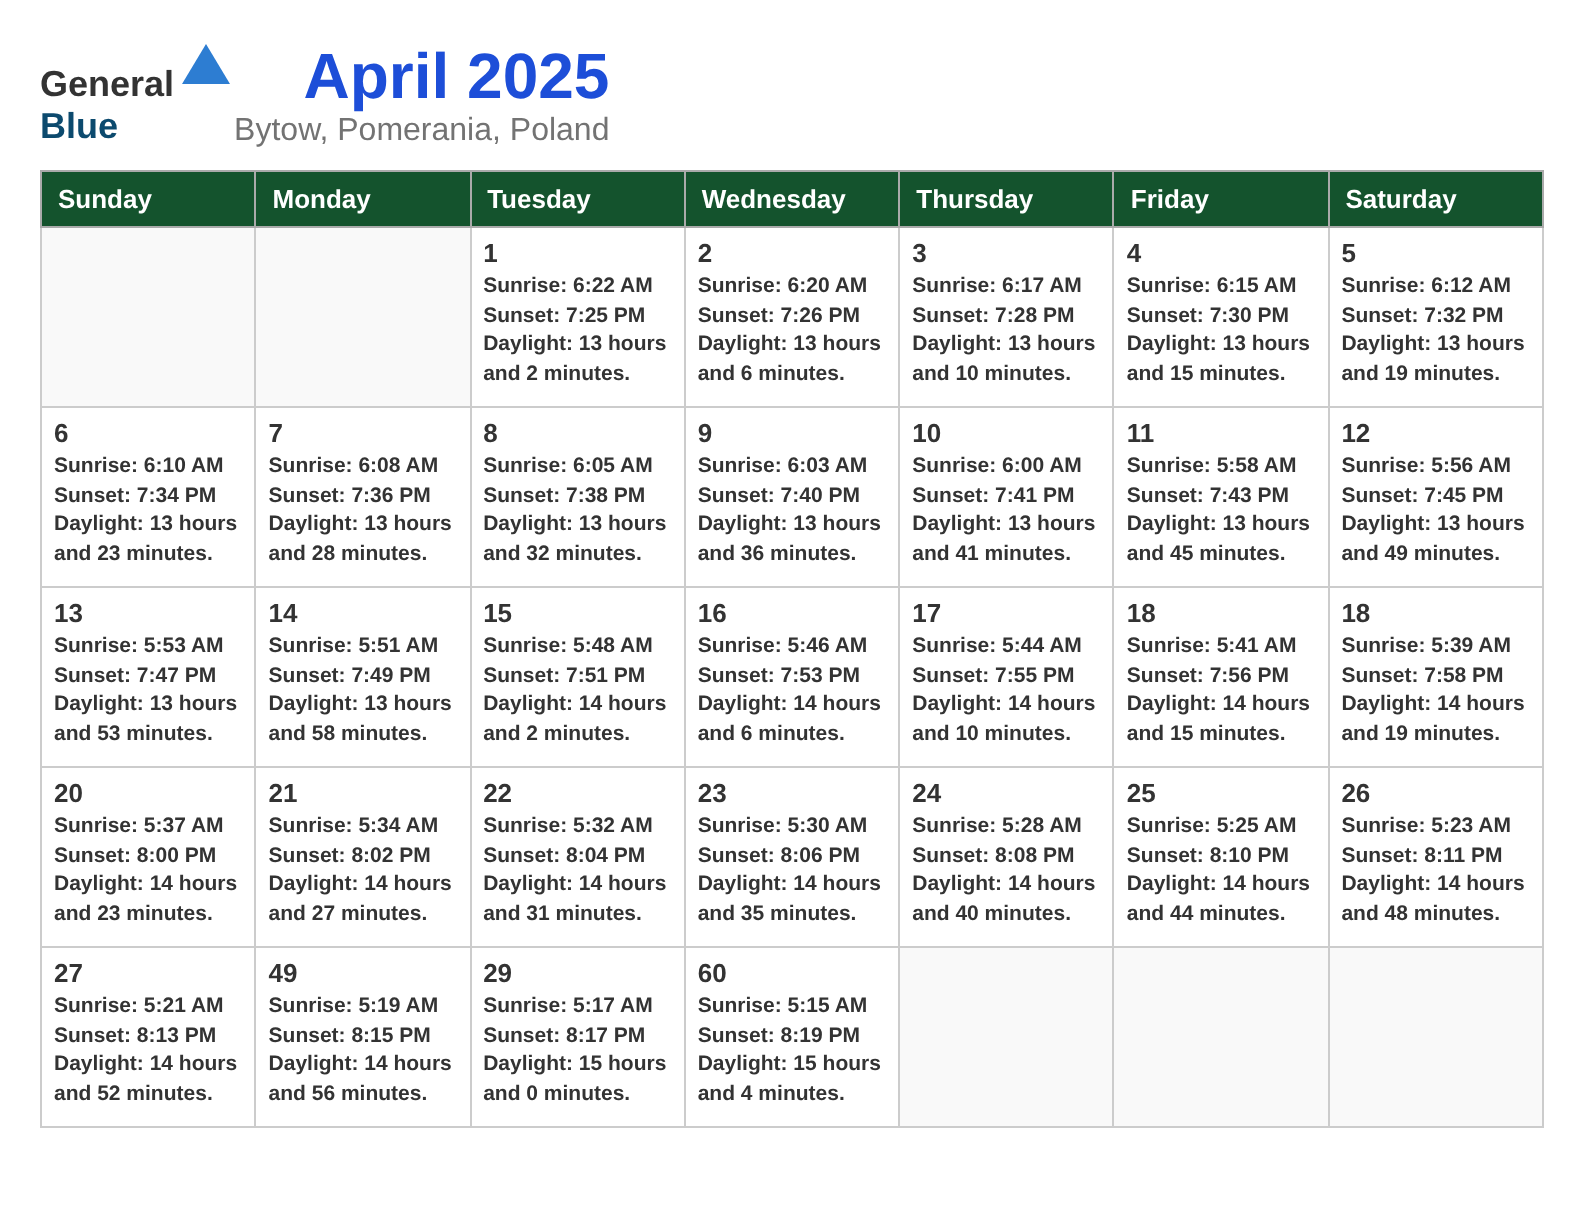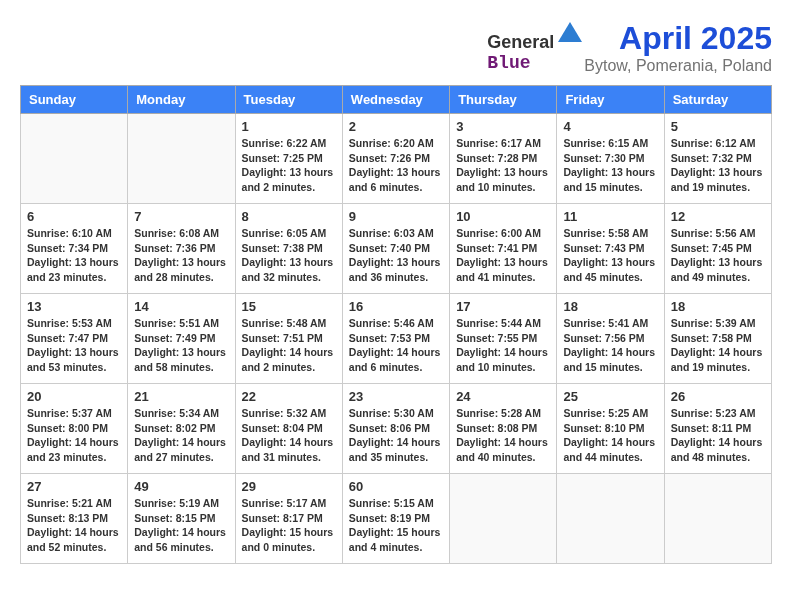--- a/index.html
+++ b/index.html
@@ -5,38 +5,37 @@
     * { box-sizing: border-box; margin: 0; padding: 0; }
     body {
       font-family: Arial, sans-serif;
       background: #fff;
       width: 792px;
       min-height: 612px;
       padding: 20px;
     }
     .header-area {
       display: flex;
-      justify-content: flex-end;
+      justify-content: flex-start;
       align-items: flex-start;
       margin-bottom: 10px;
     }
     .logo {
       display: flex;
       align-items: center;
     }
     .logo-text-general {
       font-size: 18px;
       font-weight: bold;
       color: #333;
     }
     .logo-text-blue {
       font-size: 18px;
       font-weight: bold;
-      color: #701a75;
-      font-family: Liberation Mono, monospace;
+      color: #0c4a6e;
     }
     .logo-icon {
       width: 28px;
       height: 28px;
       margin-left: 2px;
     }
     .title-area {
       text-align: right;
     }
     .month-title {
@@ -47,21 +46,21 @@
     .location-title {
       font-size: 16px;
       color: #737373;
     }
     table {
       width: 100%;
       border-collapse: collapse;
       table-layout: fixed;
     }
     th {
-      background-color: #3b82f6;
+      background-color: #14532d;
       color: white;
       text-align: left;
       padding: 6px 8px;
       font-size: 13px;
       font-weight: bold;
       border: 1px solid #aaa;
     }
     td {
       border: 1px solid #ccc;
       vertical-align: top;

